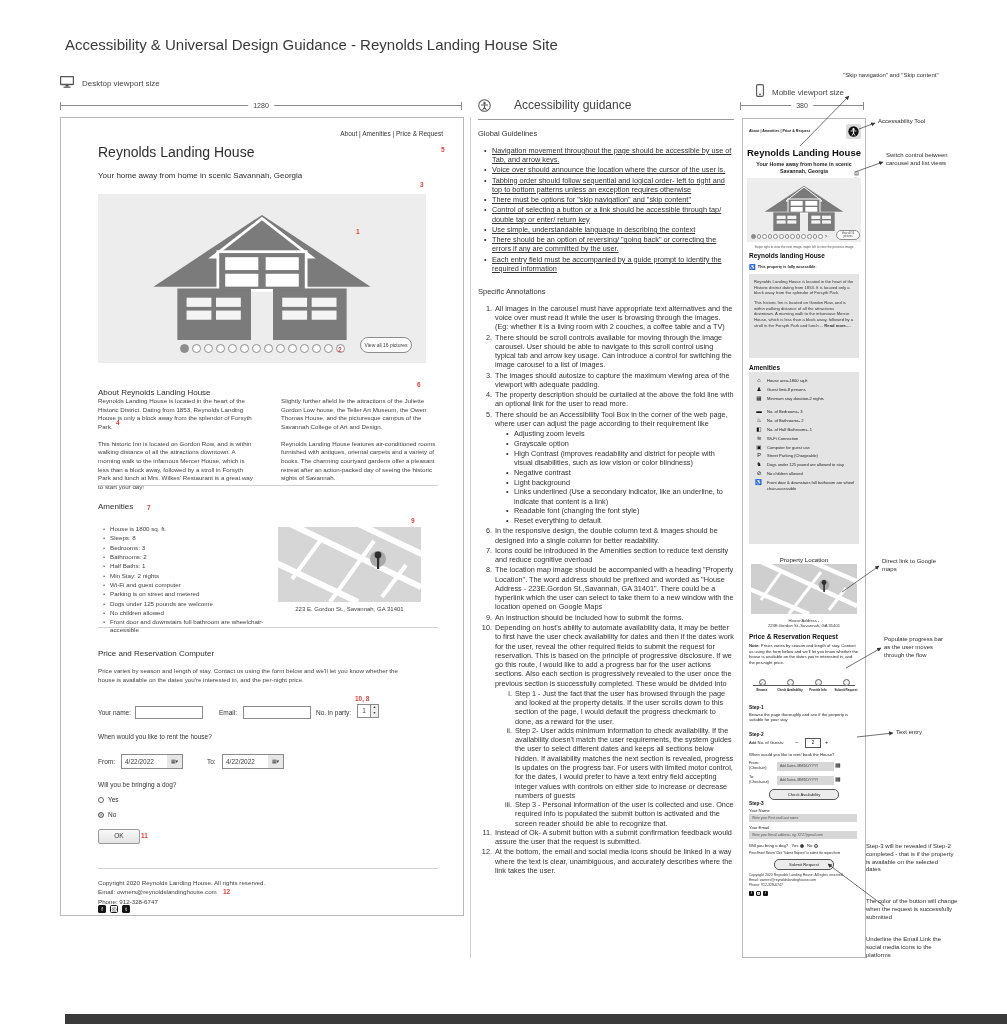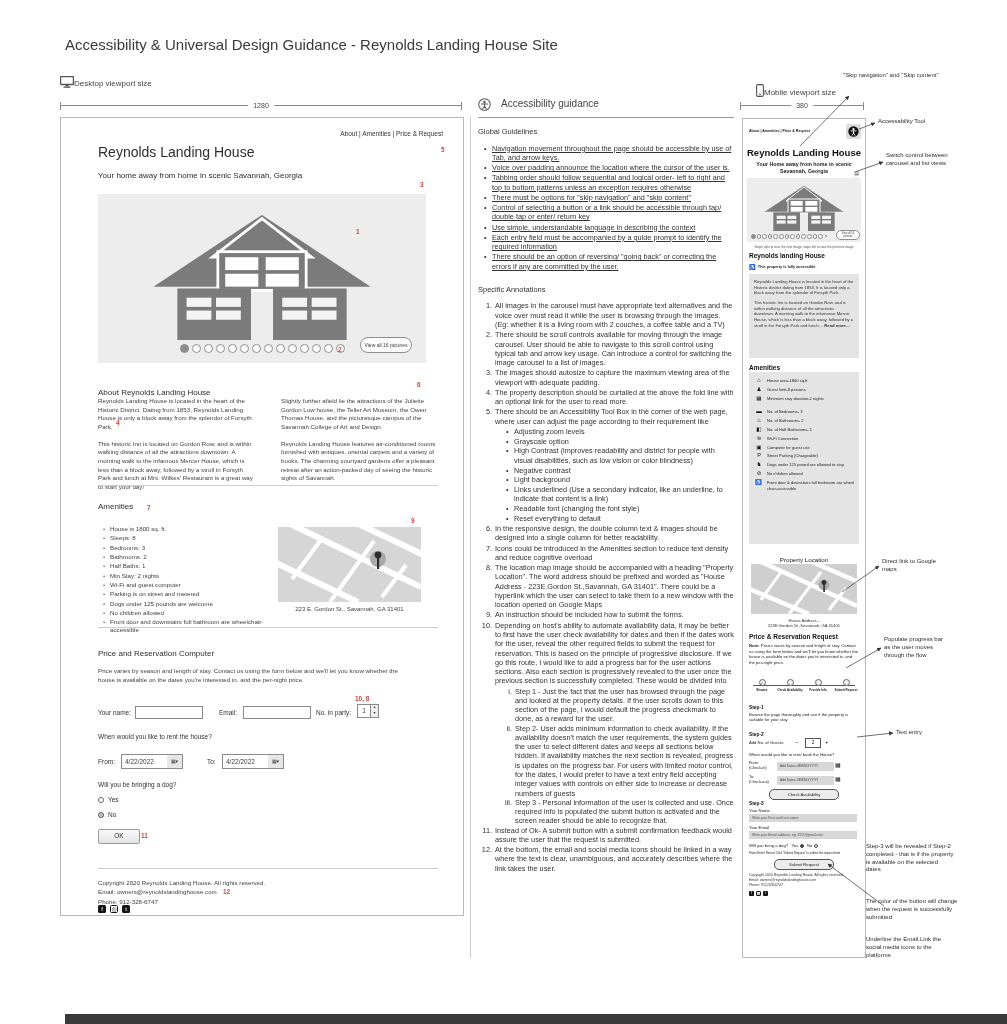--- a/index.html
+++ b/index.html
@@ -2,21 +2,21 @@
 <html style="--marker: #e0403a;"><head>
 <meta charset="utf-8">
 <style>
   html,body{margin:0;padding:0;background:#fff;}
   body{width:1007px;height:1024px;position:relative;overflow:hidden;
        font-family:"Liberation Sans",sans-serif;color:#3d3d3d;
        -webkit-font-smoothing:antialiased;}
   .abs{position:absolute;}
   .page-title{position:absolute;left:65px;top:36px;font-size:15px;font-weight:400;color:#3a3a3a;}
   
-  .vp-label{position:absolute;font-size:8px;color:#444;display:flex;align-items:flex-end;gap:0;}
+  .vp-label{position:absolute;font-size:8px;color:#444;display:flex;align-items:flex-end;gap:8px;}
   .ruler{position:absolute;border-top:1px solid #8a8a8a;}
   .ruler::before,.ruler::after{content:"";position:absolute;top:-4px;width:1px;height:8px;background:#8a8a8a;}
   .ruler::before{left:0;} .ruler::after{right:0;}
   .ruler .ruler-label{position:absolute;left:50%;transform:translate(-50%,-55%);background:#fff;
     padding:0 5px;font-size:7px;color:#444;}
   .frame{position:absolute;border:1px solid #b9b9b9;background:#fff;}
   .marker{position:absolute;color:var(--marker,#e0403a);font-size:6.5px;font-weight:bold;z-index:5;}
   
   .d-nav{position:absolute;top:12px;right:20px;font-size:6.5px;color:#333;}
   .d-title{position:absolute;left:37px;top:26px;font-size:14px;color:#2e2e2e;}
@@ -53,21 +53,21 @@
   .radio{display:inline-block;width:6px;height:6px;border:1px solid #666;border-radius:50%;background:#fff;box-sizing:border-box;}
   .radio.sel{box-shadow:inset 0 0 0 1.2px #fff;background:#444;}
   .ok-btn{position:absolute;left:37px;top:711px;width:40px;height:13px;border:1px solid #9a9a9a;border-radius:2px;
     background:linear-gradient(#fafafa,#e3e3e3);font-size:6.5px;text-align:center;line-height:12px;color:#333;}
   .d-footer{position:absolute;left:37px;top:760px;font-size:6.2px;line-height:1.5;color:#3f3f3f;}
   .soc-row{position:absolute;left:37px;top:787px;display:flex;gap:4px;}
   .soc{width:8px;height:8px;background:#151515;color:#fff;font-size:6px;line-height:8px;text-align:center;border-radius:1.5px;}
   .soc.outline{background:#fff;border:1px solid #151515;color:#151515;line-height:6px;box-sizing:border-box;}
   
   .guide{position:absolute;left:478px;top:98px;width:256px;font-size:7.3px;line-height:1.27;color:#323232;}
-  .g-head{display:flex;align-items:center;gap:10px;font-size:10px;color:#444;padding-bottom:6px;border-bottom:1px solid #9a9a9a;}
+  .g-head{display:flex;align-items:center;gap:23px;font-size:12px;color:#444;padding-bottom:6px;border-bottom:1px solid #9a9a9a;}
   .g-sec{margin:9px 0 7px 0;font-size:7.5px;color:#323232;}
   .g-ul{margin:0 0 0 6px;padding:0;list-style:none;}
   .g-ul li{position:relative;padding-left:8px;margin-bottom:1px;text-decoration:underline;}
   .g-ul li::before{content:"\2022";position:absolute;left:0;color:#333;}
   .g-item{display:flex;margin-bottom:1px;}
   .g-num{flex:0 0 14px;text-align:right;padding-right:3px;}
   .g-sub{margin:1px 0 1px 28px;padding:0;list-style:none;}
   .g-sub li{position:relative;padding-left:8px;margin-bottom:0.5px;}
   .g-sub li::before{content:"\2022";position:absolute;left:0;color:#333;}
   .g-step{display:flex;margin-left:22px;}
@@ -308,27 +308,27 @@
           <circle cx="7" cy="7" r="6.2" fill="none" stroke="#555" stroke-width="1.1"></circle>
           <circle cx="7" cy="4.2" r="1.3" fill="#555"></circle>
           <path d="M3.6,6.4 L10.4,6.4 M7,6 L7,9 M7,9 L5.1,11.6 M7,9 L8.9,11.6" stroke="#555" stroke-width="1.1" fill="none" stroke-linecap="round"></path>
         </svg>
     </span>
     <span>Accessibility guidance</span>
   </div>
   <div class="g-sec">Global Guidelines</div>
   <ul class="g-ul">
       <li>Navigation movement throughout the page should be accessible by use of Tab, and arrow keys.</li>
-      <li>Voice over padding announce the location where the cursor of the user is.</li>
+      <li>Voice over should announce the location where the cursor of the user is.</li>
       <li>Tabbing order should follow sequential and logical order- left to right and top to bottom patterns unless an exception requires otherwise</li>
       <li>There must be options for "skip navigation" and "skip content"</li>
       <li>Control of selecting a button or a link should be accessible through tap/ double tap or enter/ return key</li>
       <li>Use simple, understandable language in describing the context</li>
+      <li>There should be an option of reversing/ "going back" or correcting the errors if any are committed by the user.</li>
       <li>Each entry field must be accompanied by a guide prompt to identify the required information</li>
-      <li>There should be an option of reversing/ "going back" or correcting the errors if any are committed by the user.</li>
     </ul>
   <div class="g-sec" style="margin-top:14px;">Specific Annotations</div>
   <div>
       <div class="g-item">
         <span class="g-num">1.</span>
         <div>All images in the carousel must have appropriate text alternatives and the voice over must read it while the user is browsing through the images. (Eg: whether it is a living room with 2 couches,  a coffee table and a TV)</div>
       </div>
       <div class="g-item">
         <span class="g-num">2.</span>
         <div>There should be scroll controls available for moving through the image carousel. User should be able to navigate to this scroll control using typical tab and arrow key usage. Can introduce a control for switching the image carousel to a list of images.</div>

